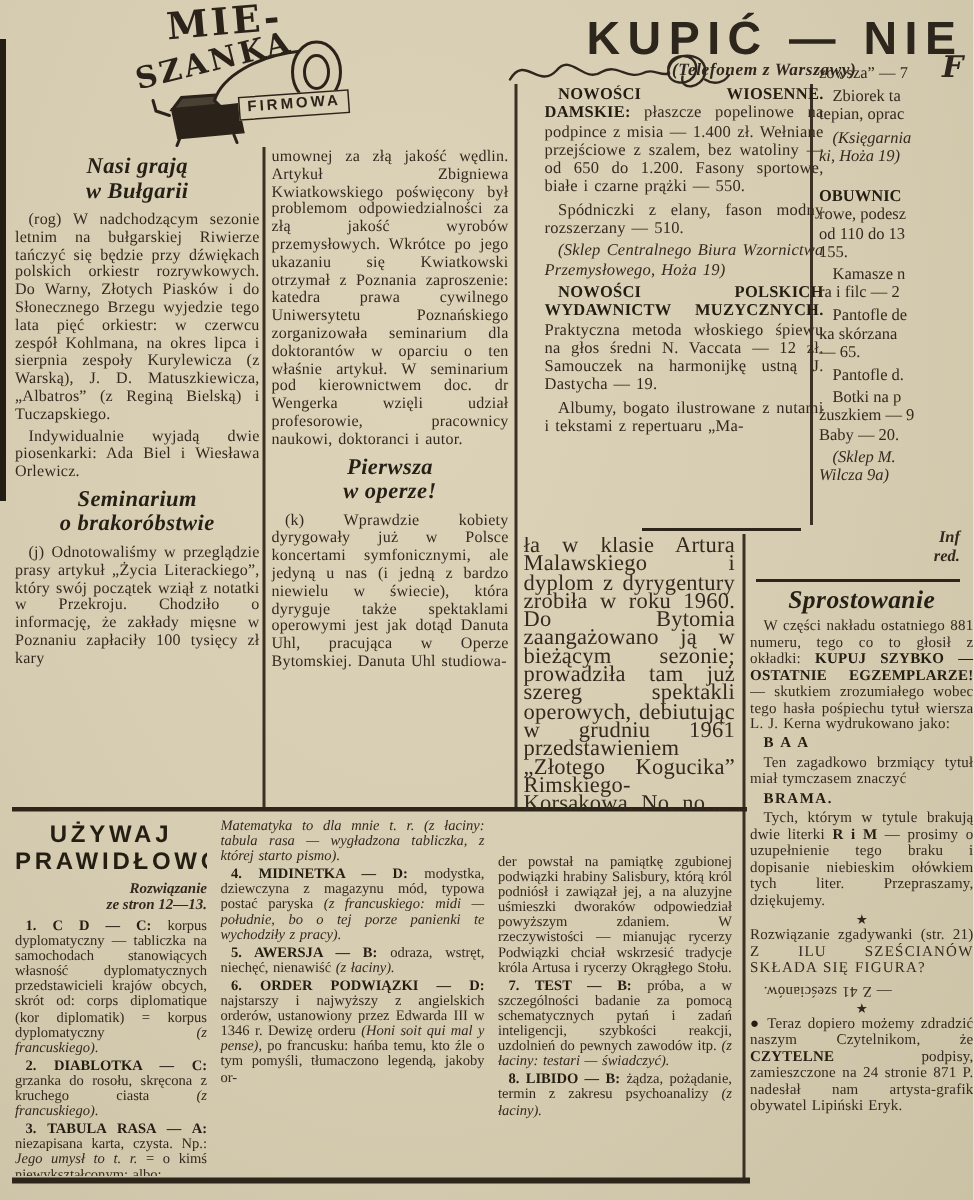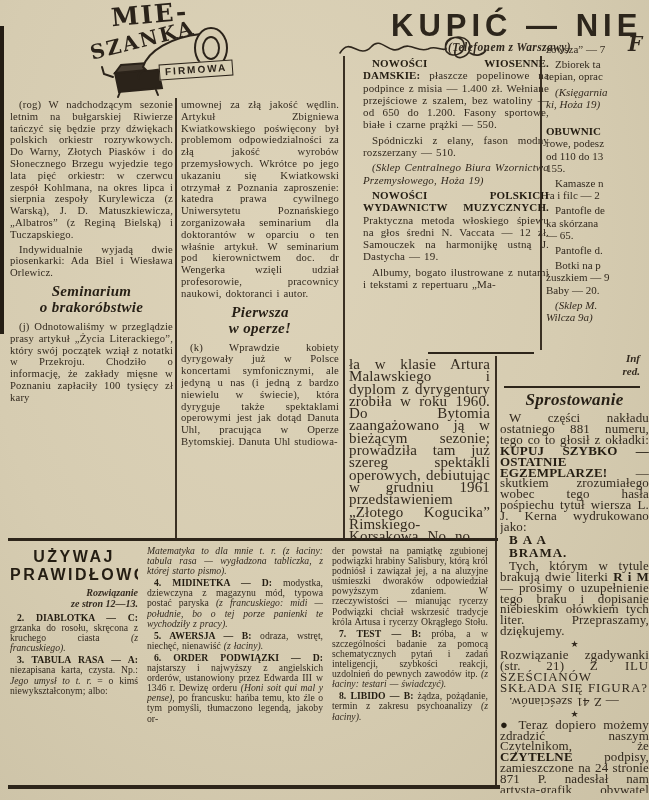--- a/index.html
+++ b/index.html
@@ -48,32 +48,32 @@
   .col3 .body{font-size:11px;line-height:12.3px;}
   .col3b{left:349px;top:358px;width:141px;height:182px;}
   .col3b .body{font-size:15px;line-height:12.3px;}
 
   .col4{left:546px;top:43px;width:103px;height:292px;}
   .frag{font-size:11px;line-height:12.2px;margin:0 0 3px;white-space:pre-line;}
   .sign{position:absolute;left:545px;top:352px;width:95px;text-align:right;
         font:italic 700 11px/13px "Liberation Serif", serif;white-space:pre-line;}
 
   .spros{left:500px;top:391px;width:149px;height:402px;}
-  .spros .body{font-size:13px;line-height:10.9px;margin:0 0 2px;word-spacing:.6px;}
+  .spros .body{font-size:10px;line-height:10.9px;margin:0 0 2px;word-spacing:.6px;}
   .spros .hscript{font-size:17px;line-height:18px;margin:0 0 4px;}
   .bold-line{font-weight:700;text-indent:9px;letter-spacing:1px;color:#241d12;}
   .star{text-align:center;font-size:9px;line-height:10px;margin:1px 0;}
   .caps{letter-spacing:.8px;}
   .flip-inner{display:inline-block;transform:rotate(180deg);}
 
   
   .glossary{position:absolute;left:10px;top:546px;width:487px;height:238px;
         display:flex;gap:9px;overflow:hidden;}
   .gcol{overflow:hidden;}
-  .gA{width:128px;} .gB{width:176px;} .gC{width:156px;}
+  .gA{width:128px;} .gB{width:176px;} .gC{width:156px;margin-top:24px;}
   .gbody{font-size:9.7px;line-height:10.1px;text-align:justify;margin:0 0 2px;
         word-spacing:.6px;}
   .gbody.ind{text-indent:7px;}
   .gloss-head{font:700 16px/18px "Liberation Sans", sans-serif;letter-spacing:2.5px;
         text-align:center;white-space:pre-line;color:#241d12;margin:2px 0 3px;}
   .gloss-sub{font:italic 700 10px/11px "Liberation Serif", serif;text-align:right;
         white-space:pre-line;margin:0 0 4px;}
 </style>
 </head>
 <body>
@@ -114,20 +114,22 @@
   <div class="vr" style="left:175px;top:98px;height:440px;"></div>
   <div class="vr" style="left:343px;top:56px;height:482px;"></div>
   <div class="vr" style="left:540px;top:56px;height:294px;"></div>
   <div class="vr" style="left:495px;top:356px;height:430px;"></div>
   <div class="hr" style="left:428px;top:352px;width:106px;height:2px;"></div>
   <div class="hr" style="left:504px;top:386px;width:136px;height:2px;"></div>
   <div class="hr" style="left:8px;top:538px;width:490px;height:3px;"></div>
   <div class="hr" style="left:8px;top:785px;width:492px;height:4px;"></div>
 
   <div class="col col1">
+    <h2 class="hscript">Nasi grają
+w Bułgarii</h2>
     <p class="body ind">(rog) W nadchodzącym sezonie letnim na bułgarskiej Riwierze tańczyć się będzie przy dźwiękach polskich orkiestr rozrywkowych. Do Warny, Złotych Piasków i do Słonecznego Brzegu wyjedzie tego lata pięć orkiestr: w czerwcu zespół Kohlmana, na okres lipca i sierpnia zespoły Kurylewicza (z Warską), J. D. Matuszkiewicza, „Albatros” (z Reginą Bielską) i Tuczapskiego.</p>
     <p class="body ind">Indywidualnie wyjadą dwie piosenkarki: Ada Biel i Wiesława Orlewicz.</p>
     <h2 class="hscript">Seminarium
 o brakoróbstwie</h2>
     <p class="body ind">(j) Odnotowaliśmy w przeglądzie prasy artykuł „Życia Literackiego”, który swój początek wziął z notatki w Przekroju. Chodziło o informację, że zakłady mięsne w Poznaniu zapłaciły 100 tysięcy zł kary</p>
   </div>
 
   <div class="col col2">
     <p class="body">umownej za złą jakość wędlin. Artykuł Zbigniewa Kwiatkowskiego poświęcony był problemom odpowiedzialności za złą jakość wyrobów przemysłowych. Wkrótce po jego ukazaniu się Kwiatkowski otrzymał z Poznania zaproszenie: katedra prawa cywilnego Uniwersytetu Poznańskiego zorganizowała seminarium dla doktorantów w oparciu o ten właśnie artykuł. W seminarium pod kierownictwem doc. dr Wengerka wzięli udział profesorowie, pracownicy naukowi, doktoranci i autor.</p>
     <h2 class="hscript">Pierwsza
@@ -177,20 +179,21 @@
   </div>
   <div class="sign">Inf
 red.</div>
 
   <div class="col spros">
     <h2 class="hscript">Sprostowanie</h2>
     <p class="body ind">
       <span>W części nakładu ostatniego 881 numeru, tego co to głosił z okładki: </span><b>KUPUJ SZYBKO — OSTATNIE EGZEMPLARZE!</b><span> — skutkiem zrozumiałego wobec tego hasła pośpiechu tytuł wiersza L. J. Kerna wydrukowano jako:</span>
     </p>
     <p class="body bold-line">B A A</p>
+    <p class="body ind">Ten zagadkowo brzmiący tytuł miał tymczasem znaczyć</p>
     <p class="body bold-line">BRAMA.</p>
     <p class="body ind">
       <span>Tych, którym w tytule brakują dwie literki </span><b>R i M</b><span> — prosimy o uzupełnienie tego braku i dopisanie niebieskim ołówkiem tych liter. Przepraszamy, dziękujemy.</span>
     </p>
     <div class="star">★</div>
     <p class="body">
       <span>Rozwiązanie zgadywanki (str. 21) </span><span class="caps">Z ILU SZEŚCIANÓW SKŁADA SIĘ FIGURA?</span>
     </p>
     <p class="body ind">
       <span class="flip-inner">— Z 41 sześcianów.</span>
@@ -201,20 +204,23 @@
     </p>
   </div>
 
   <div class="glossary">
     <div class="gcol gA">
       <div class="gloss-head">UŻYWAJ
 PRAWIDŁOWO!</div>
       <div class="gloss-sub">Rozwiązanie
 ze stron 12—13.</div>
       <p class="gbody ind">
+        <b>1. C D — C:</b><span> korpus dyplomatyczny — tabliczka na samochodach stanowiących własność dyplomatycznych przedstawicieli krajów obcych, skrót od: corps diplomatique (kor diplomatik) = korpus dyplomatyczny </span><i>(z francuskiego).</i>
+      </p>
+      <p class="gbody ind">
         <b>2. DIABLOTKA — C:</b><span> grzanka do rosołu, skręcona z kruchego ciasta </span><i>(z francuskiego).</i>
       </p>
       <p class="gbody ind">
         <b>3. TABULA RASA — A:</b><span> niezapisana karta, czysta. Np.: </span><i>Jego umysł to t. r.</i><span> = o kimś niewykształconym; albo:</span>
       </p>
     </div>
     <div class="gcol gB">
       <p class="gbody it">Matematyka to dla mnie t. r. (z łaciny: tabula rasa — wygładzona tabliczka, z której starto pismo).</p>
       <p class="gbody ind">
         <b>4. MIDINETKA — D:</b><span> modystka, dziewczyna z magazynu mód, typowa postać paryska </span><i>(z francuskiego: midi — południe, bo o tej porze panienki te wychodziły z pracy).</i>

